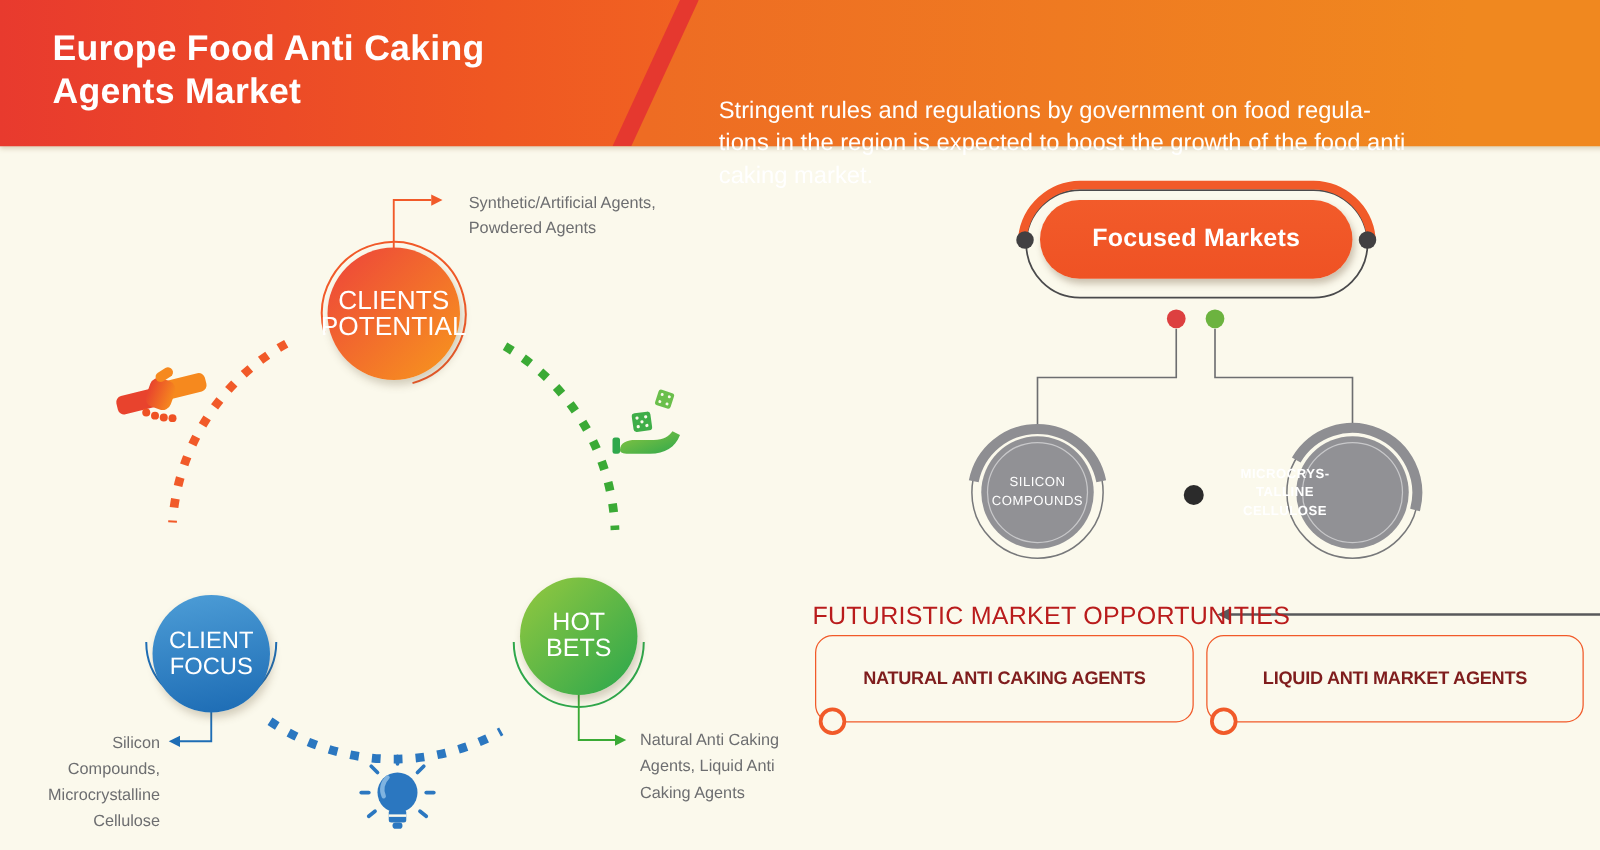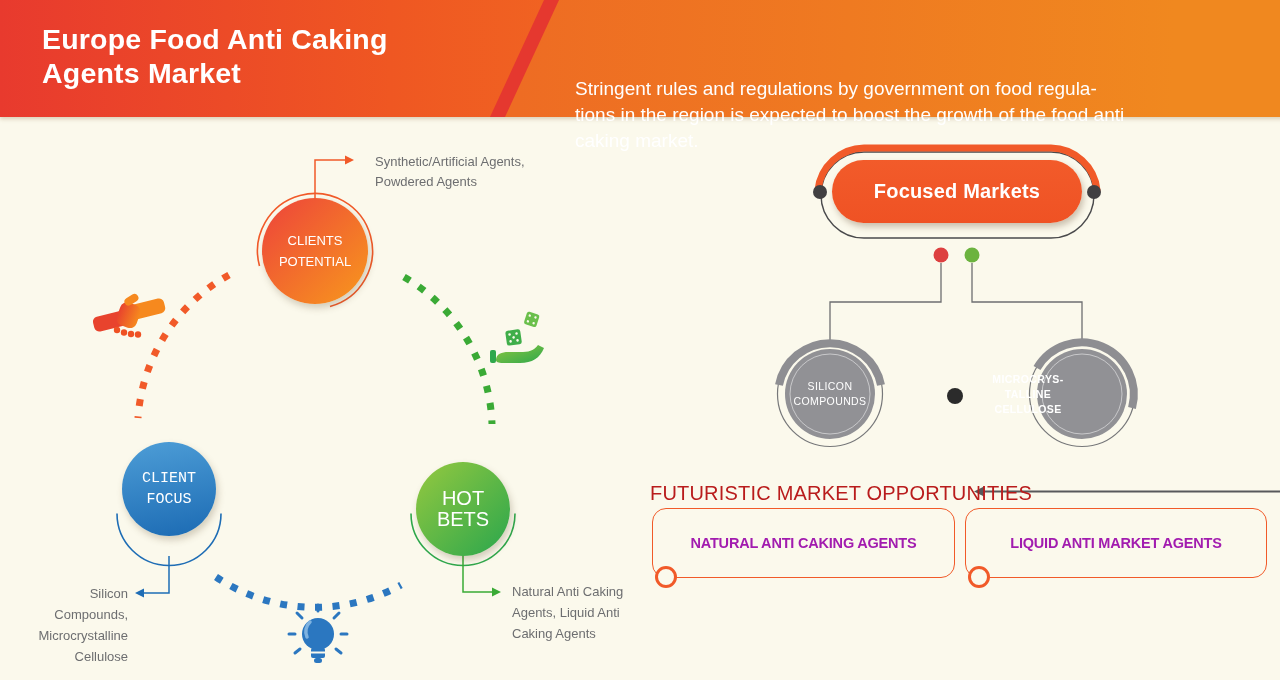--- a/index.html
+++ b/index.html
@@ -37,24 +37,24 @@
   
   .gfx{position:absolute;left:0;top:117px;width:1280px;height:563px;z-index:1;}
   
   .cycle-circle{
     position:absolute;border-radius:50%;display:flex;align-items:center;justify-content:center;
     color:#fff;text-align:center;z-index:2;
     box-shadow:2px 4px 7px rgba(90,70,40,.25);
   }
   .circle-cp{left:262px;top:198px;width:106px;height:106px;
     background:linear-gradient(135deg,#ee4b38 10%,#f7941e 95%);
-    font-size:13px;line-height:21px;}
-  .circle-cf{left:122px;top:442px;width:94px;height:94px;
+    font-size:21px;line-height:21px;}
+  .circle-cf{left:122px;top:476px;width:94px;height:94px;
     background:linear-gradient(170deg,#4b9bd5 5%,#1e6db5 95%);
-    font-size:15px;line-height:21px;font-family:Liberation Mono, monospace;}
+    font-size:19px;line-height:21px;}
   .circle-hb{left:416px;top:462px;width:94px;height:94px;
     background:linear-gradient(135deg,#90c740 5%,#2fa84c 95%);
     font-size:20px;line-height:21px;}
   
   .annot{position:absolute;color:#6d6e70;font-size:13px;line-height:20px;z-index:2;}
   .annot-top{left:360px;top:152px;width:210px;margin-left:15px;}
   .annot-left{left:18px;top:583px;width:110px;text-align:right;line-height:21px;}
   .annot-right{left:512px;top:581px;width:170px;line-height:21px;}
   
   .fm-pill{
@@ -72,21 +72,21 @@
   .gl-left{left:782px;top:346px;}
   .gl-right{left:980px;top:346px;font-weight:bold;}
   
   .opp-heading{
     position:absolute;left:650px;top:482px;
     color:#b91c1c;font-size:20px;font-weight:400;letter-spacing:.2px;z-index:2;
   }
   .opp-box{
     position:absolute;top:508px;height:70px;border:1.5px solid #f15a29;border-radius:14px;
     display:flex;align-items:center;justify-content:center;
-    color:#a21caf;font-size:14.5px;font-weight:600;letter-spacing:-.2px;z-index:2;
+    color:#7f1d1d;font-size:14.5px;font-weight:600;letter-spacing:-.2px;z-index:2;
     box-sizing:border-box;
   }
   .opp-box-1{left:652px;width:303px;}
   .opp-box-2{left:965px;width:302px;}
   .opp-dot{
     position:absolute;top:566px;width:22px;height:22px;border-radius:50%;
     border:3px solid #f15a29;background:#fbf9ec;box-sizing:border-box;z-index:3;
   }
   .opp-dot-1{left:655px;}
   .opp-dot-2{left:968px;}

